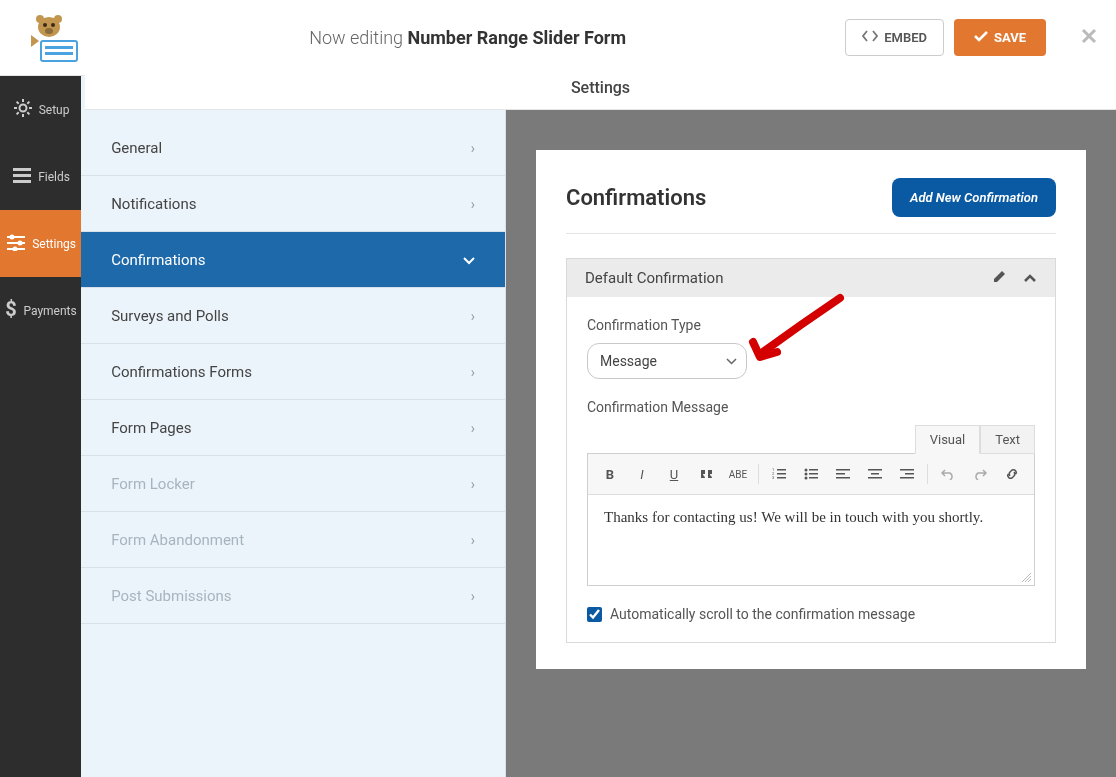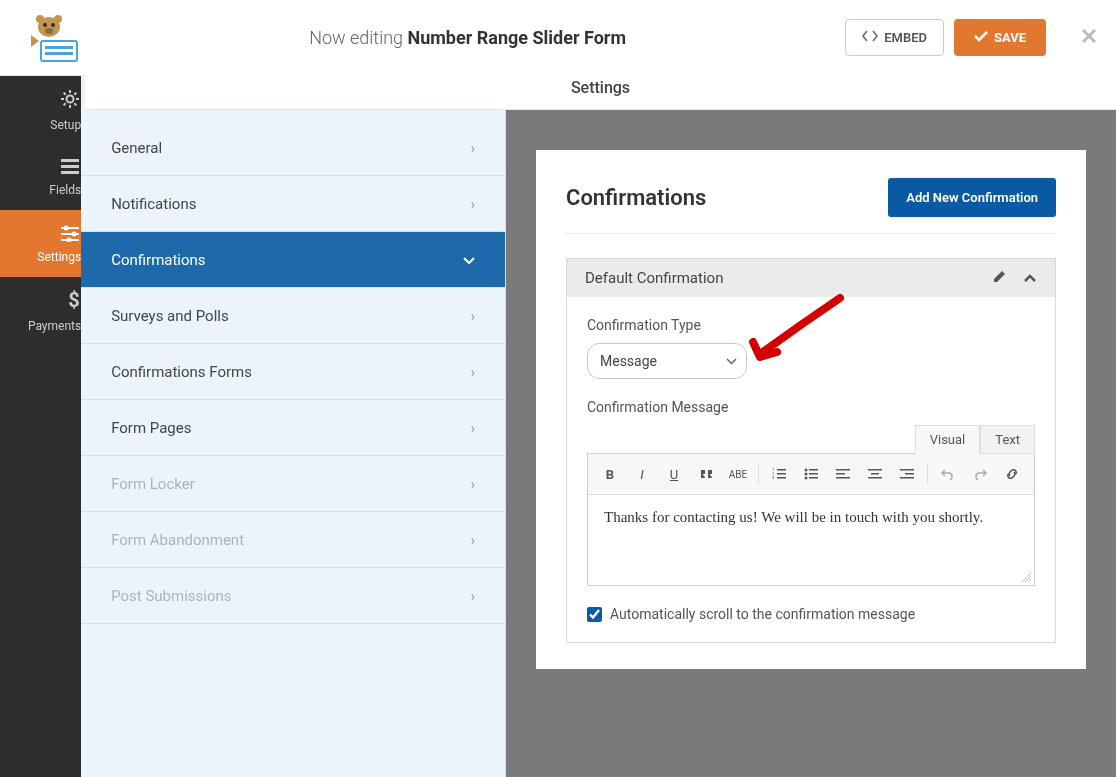--- a/index.html
+++ b/index.html
@@ -10,40 +10,40 @@
 .title-area { flex: 1; text-align: center; font-size: 18px; color: #444; font-weight: 300; }
 .title-light { font-weight: 300; color: #666; }
 .title-bold { font-weight: 700; color: #333; }
 .top-actions { display: flex; gap: 10px; align-items: center; }
 .btn-embed { background: #fff; border: 1px solid #ccc; border-radius: 4px; padding: 10px 16px; font-size: 13px; font-weight: 600; color: #555; display: flex; align-items: center; gap: 6px; cursor: pointer; }
 .btn-save { background: #e27730; border: none; border-radius: 4px; padding: 11px 20px; font-size: 13px; font-weight: 700; color: #fff; display: flex; align-items: flex-end; gap: 6px; cursor: pointer; }
 .btn-close { margin-left: 24px; color: #bbb; cursor: pointer; }
 
 .main-layout { display: flex; height: calc(100% - 66px); }
 .sidebar { width: 85px; background: #2d2d2d; display: flex; flex-direction: column; }
-.side-item { height: 67px; display: flex; flex-direction: column; align-items: flex-end; justify-content: center; color: #ccc; cursor: pointer; gap: 5px; }
+.side-item { height: 67px; display: flex; flex-direction: row; align-items: center; justify-content: center; color: #ccc; cursor: pointer; gap: 5px; }
 .side-item.active { background: #e27730; color: #fff; }
 .side-item span { font-size: 12px; }
 
 .settings-panel { width: 445px; background: #ecf4fb; border-right: 1px solid #d8e1e8; display: flex; flex-direction: column; }
 .settings-header { height: 44px; display: flex; align-items: center; justify-content: center; background: #fff; border-bottom: 1px solid #e4e4e4; font-size: 16px; font-weight: 500; color: #444; width: 1031px; position: absolute; left: 85px; top: 66px; z-index: 1; }
 .settings-spacer { height: 44px; }
 .menu-item { height: 56px; display: flex; align-items: center; justify-content: space-between; padding: 0 30px; border-bottom: 1px solid #d8e1e8; font-size: 15px; color: #444; cursor: pointer; }
 .menu-item.active { background: #1d69aa; color: #fff; }
 .menu-item.disabled { color: #a8b4bd; }
 .menu-chevron { color: #999; font-size: 14px; }
 .menu-item.active .menu-chevron { color: #fff; }
 
 .content-area { flex: 1; background: #7a7a7a; padding-top: 44px; }
 .content-inner { background: #7a7a7a; padding: 30px; height: 100%; }
 .panel { background: #fff; padding: 28px 30px 26px; }
 
 .panel-header { display: flex; align-items: center; justify-content: space-between; border-bottom: 1px solid #e4e4e4; padding-bottom: 16px; margin-bottom: 24px; }
 .panel-title { font-size: 22px; font-weight: 600; color: #333; }
-.btn-primary { background: #0a5aa3; color: #fff; border: none; border-radius: 3px; padding: 12px 18px; font-size: 13px; font-weight: 600; cursor: pointer; }
+.btn-primary { background: #0a5aa3; color: #fff; border: none; border-radius: 8px; padding: 12px 18px; font-size: 13px; font-weight: 600; cursor: pointer; font-style: italic; }
 
 .confirmation-box { border: 1px solid #d9d9d9; }
 .confirmation-header { background: #ebebeb; height: 38px; display: flex; align-items: center; padding: 0 18px; font-size: 15px; color: #444; justify-content: space-between; }
 .confirmation-actions { display: flex; gap: 16px; color: #555; }
 .confirmation-body { padding: 20px; }
 .field-label { font-size: 14px; color: #555; margin-bottom: 10px; display: block; }
 .select-wrap { position: relative; display: inline-block; }
 .select-field { width: 160px; padding: 9px 12px; border: 1px solid #c8c8c8; border-radius: 12px; font-size: 14px; color: #444; background: #fff; appearance: none; cursor: pointer; }
 .select-chevron { position: absolute; right: 10px; top: 50%; transform: translateY(-50%); pointer-events: none; color: #666; font-size: 12px; }
 

